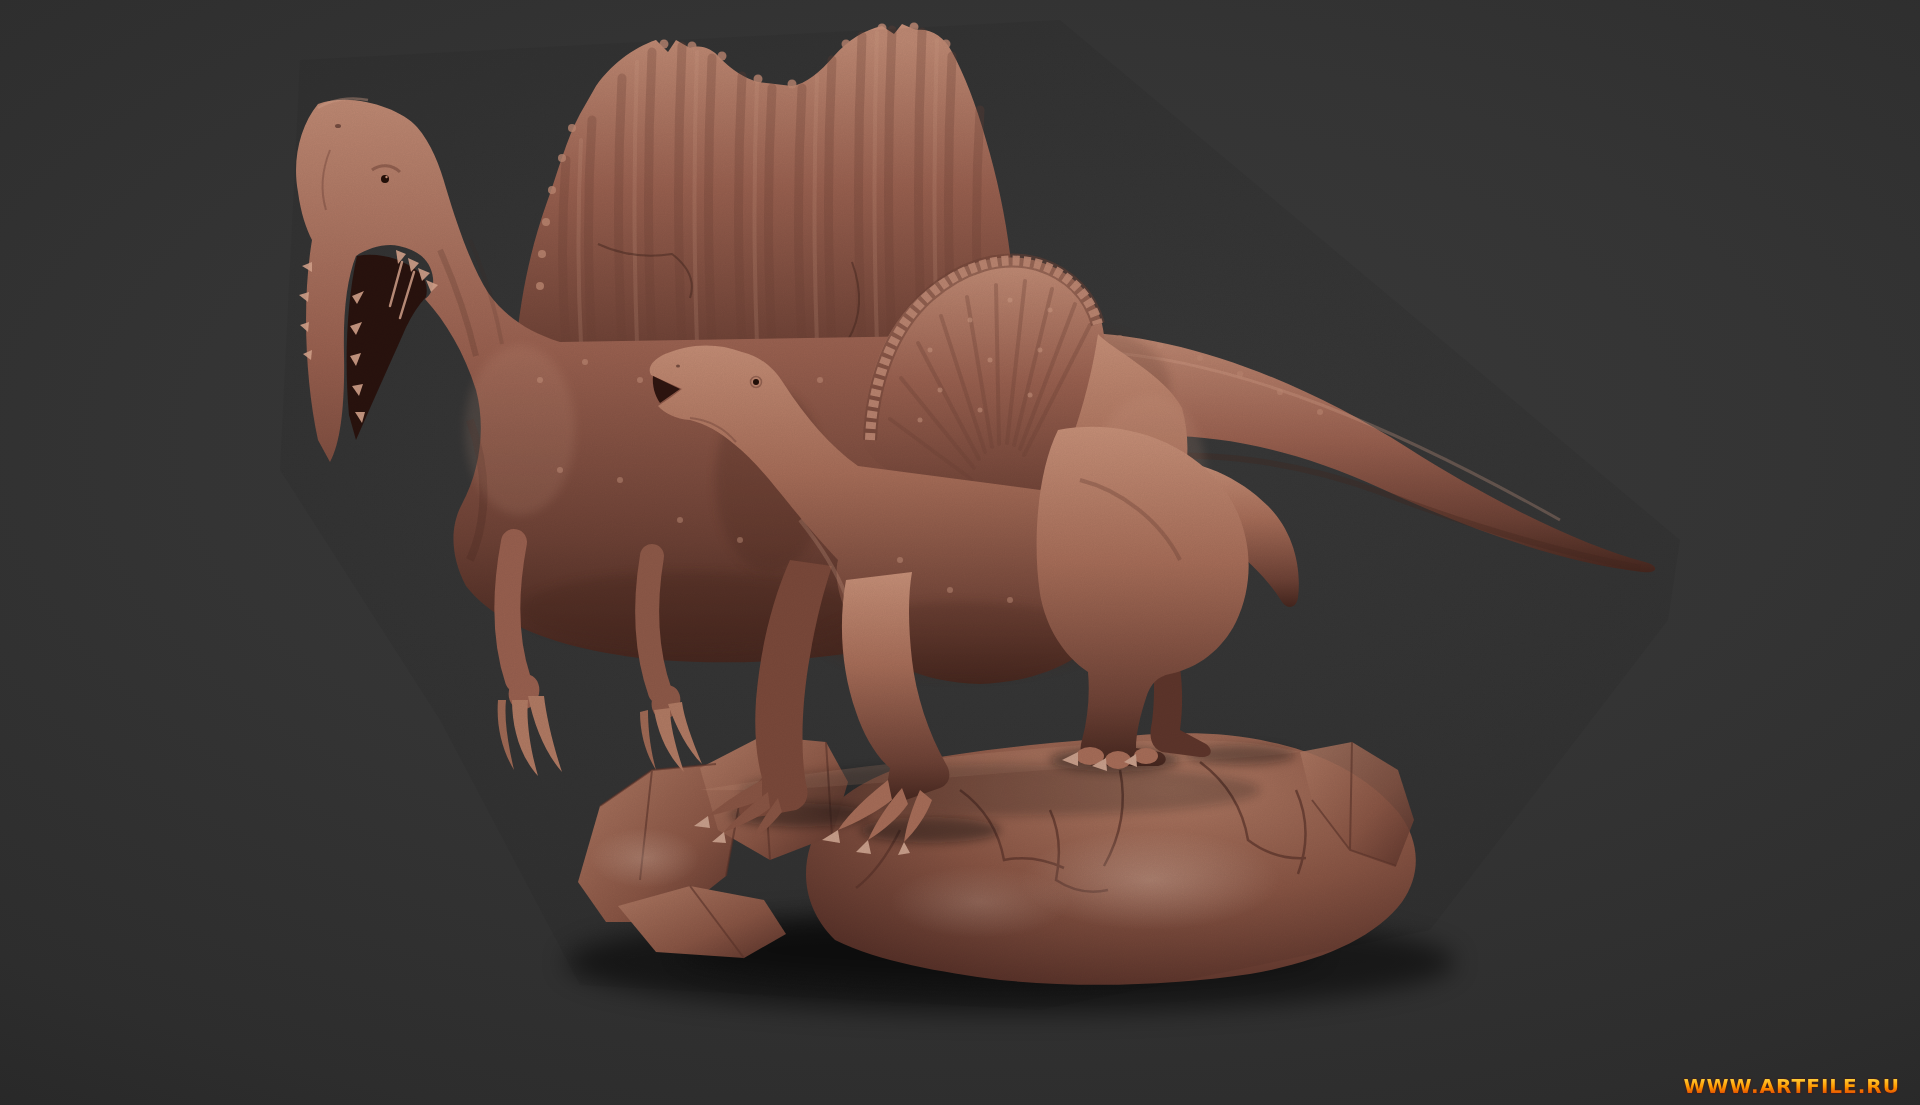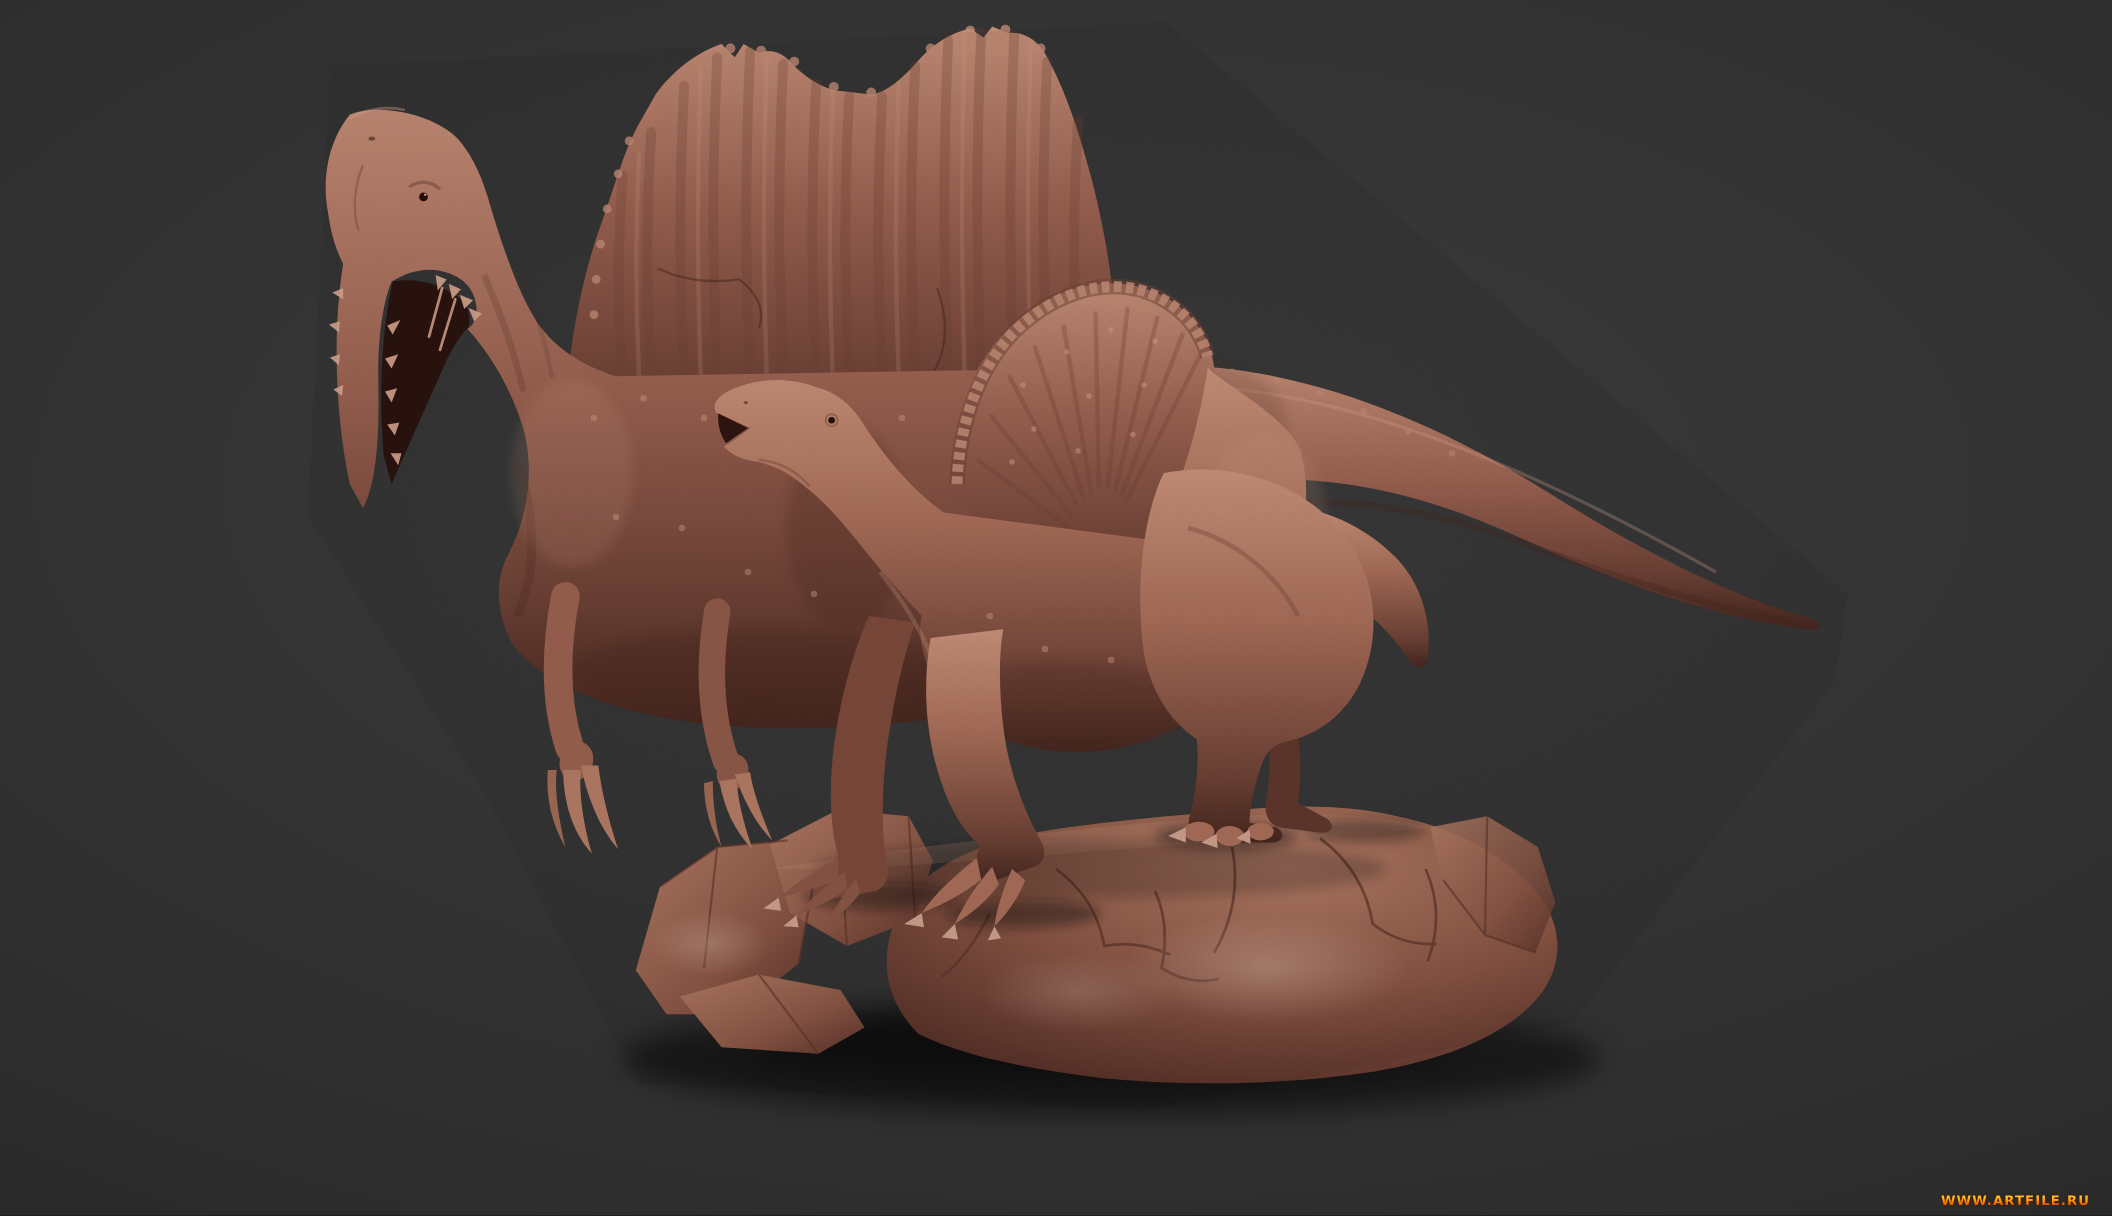--- a/index.html
+++ b/index.html
@@ -8,21 +8,21 @@
     font-family:"DejaVu Sans",sans-serif;
     background:radial-gradient(110% 95% at 52% 40%,
       var(--bg-center,#3a3a3a) 0%,
       #343434 38%,
       var(--bg-mid,#2d2d2d) 68%,
       var(--bg-edge,#202020) 100%);
   }
   .stage svg{position:absolute;inset:0;width:100%;height:100%;display:block;}
   .watermark{
     position:absolute;right:20px;bottom:7px;
-    font-weight:bold;font-size:12px;letter-spacing:1px;
+    font-weight:bold;font-size:20px;letter-spacing:1px;
     background:linear-gradient(180deg,
       var(--watermark-top,#ffe14d) 8%,
       var(--watermark-mid,#ff9a00) 52%,
       var(--watermark-bottom,#d83300) 95%);
     -webkit-background-clip:text;background-clip:text;
     color:transparent;-webkit-text-fill-color:transparent;
     filter:drop-shadow(0 0 1px rgba(90,10,0,.85));
     user-select:none;
   }
 </style>

